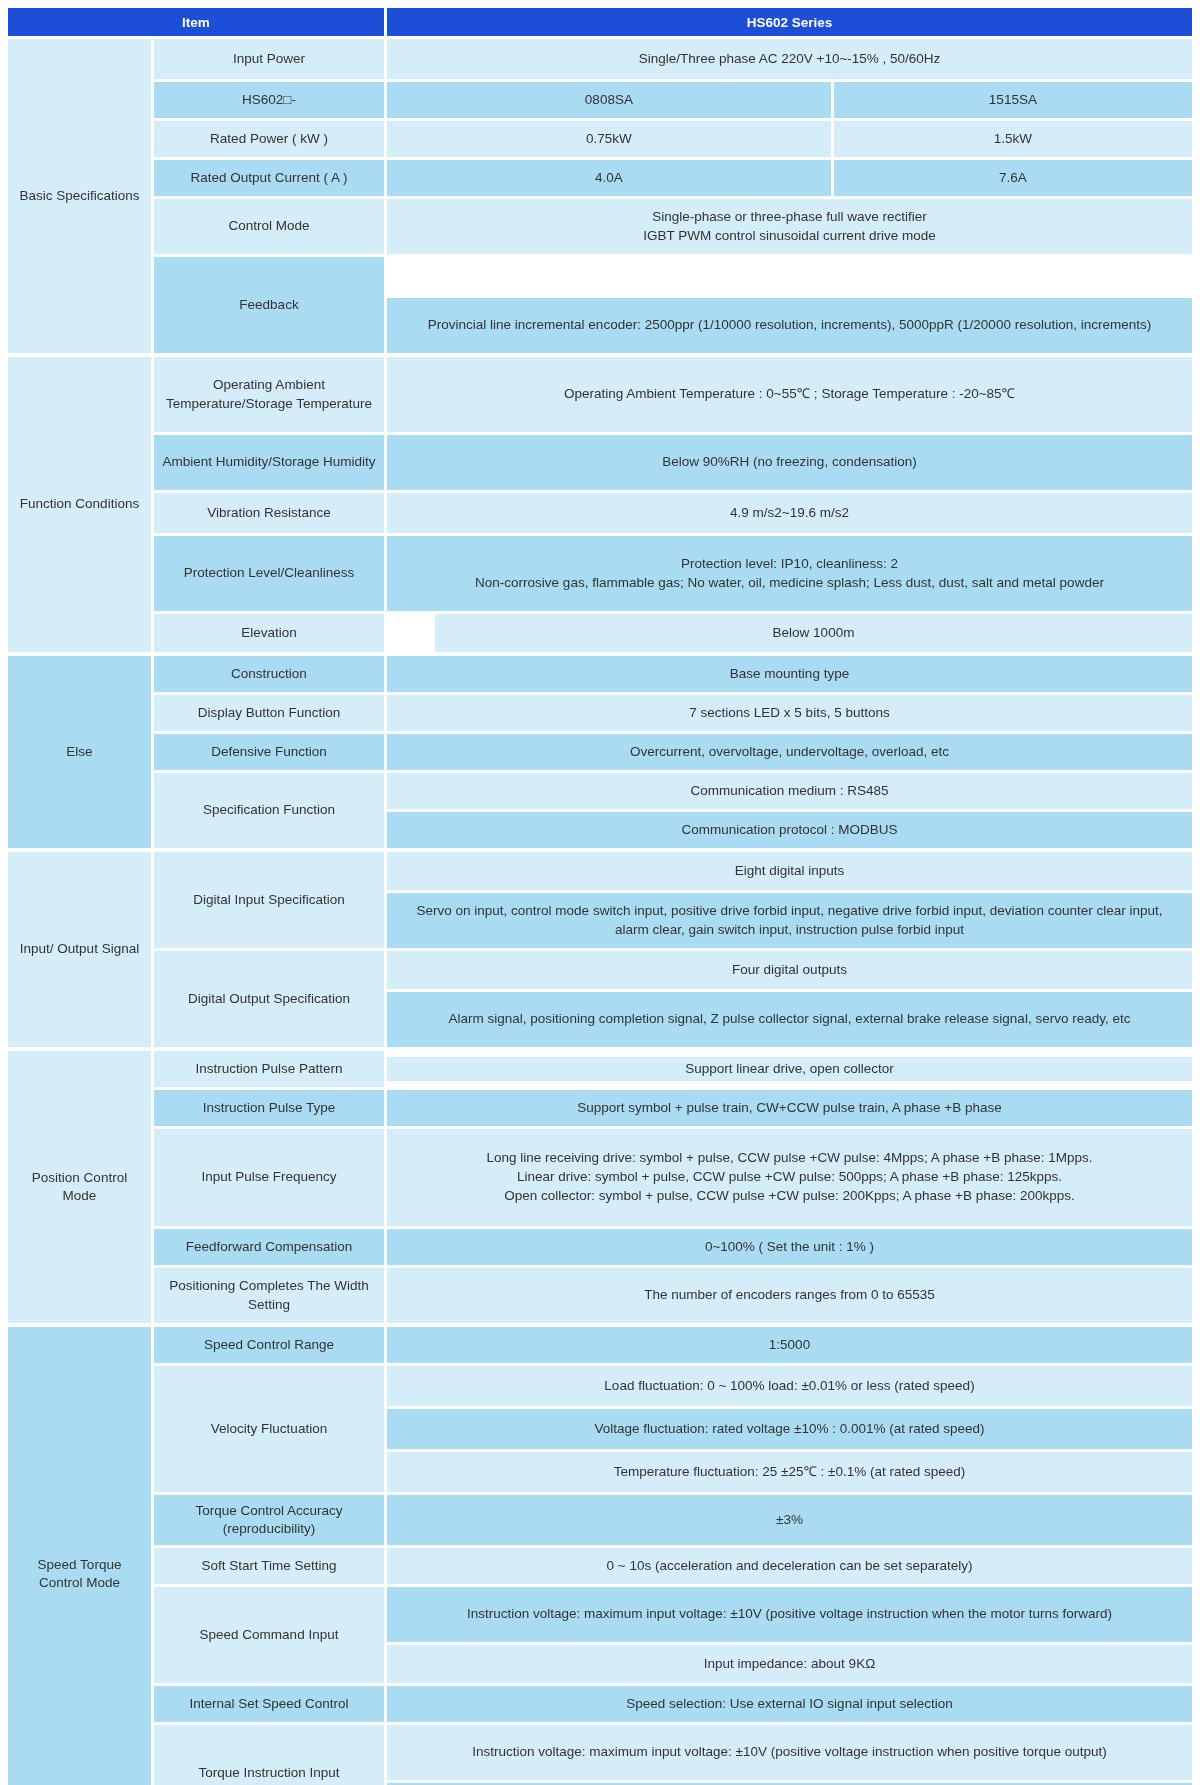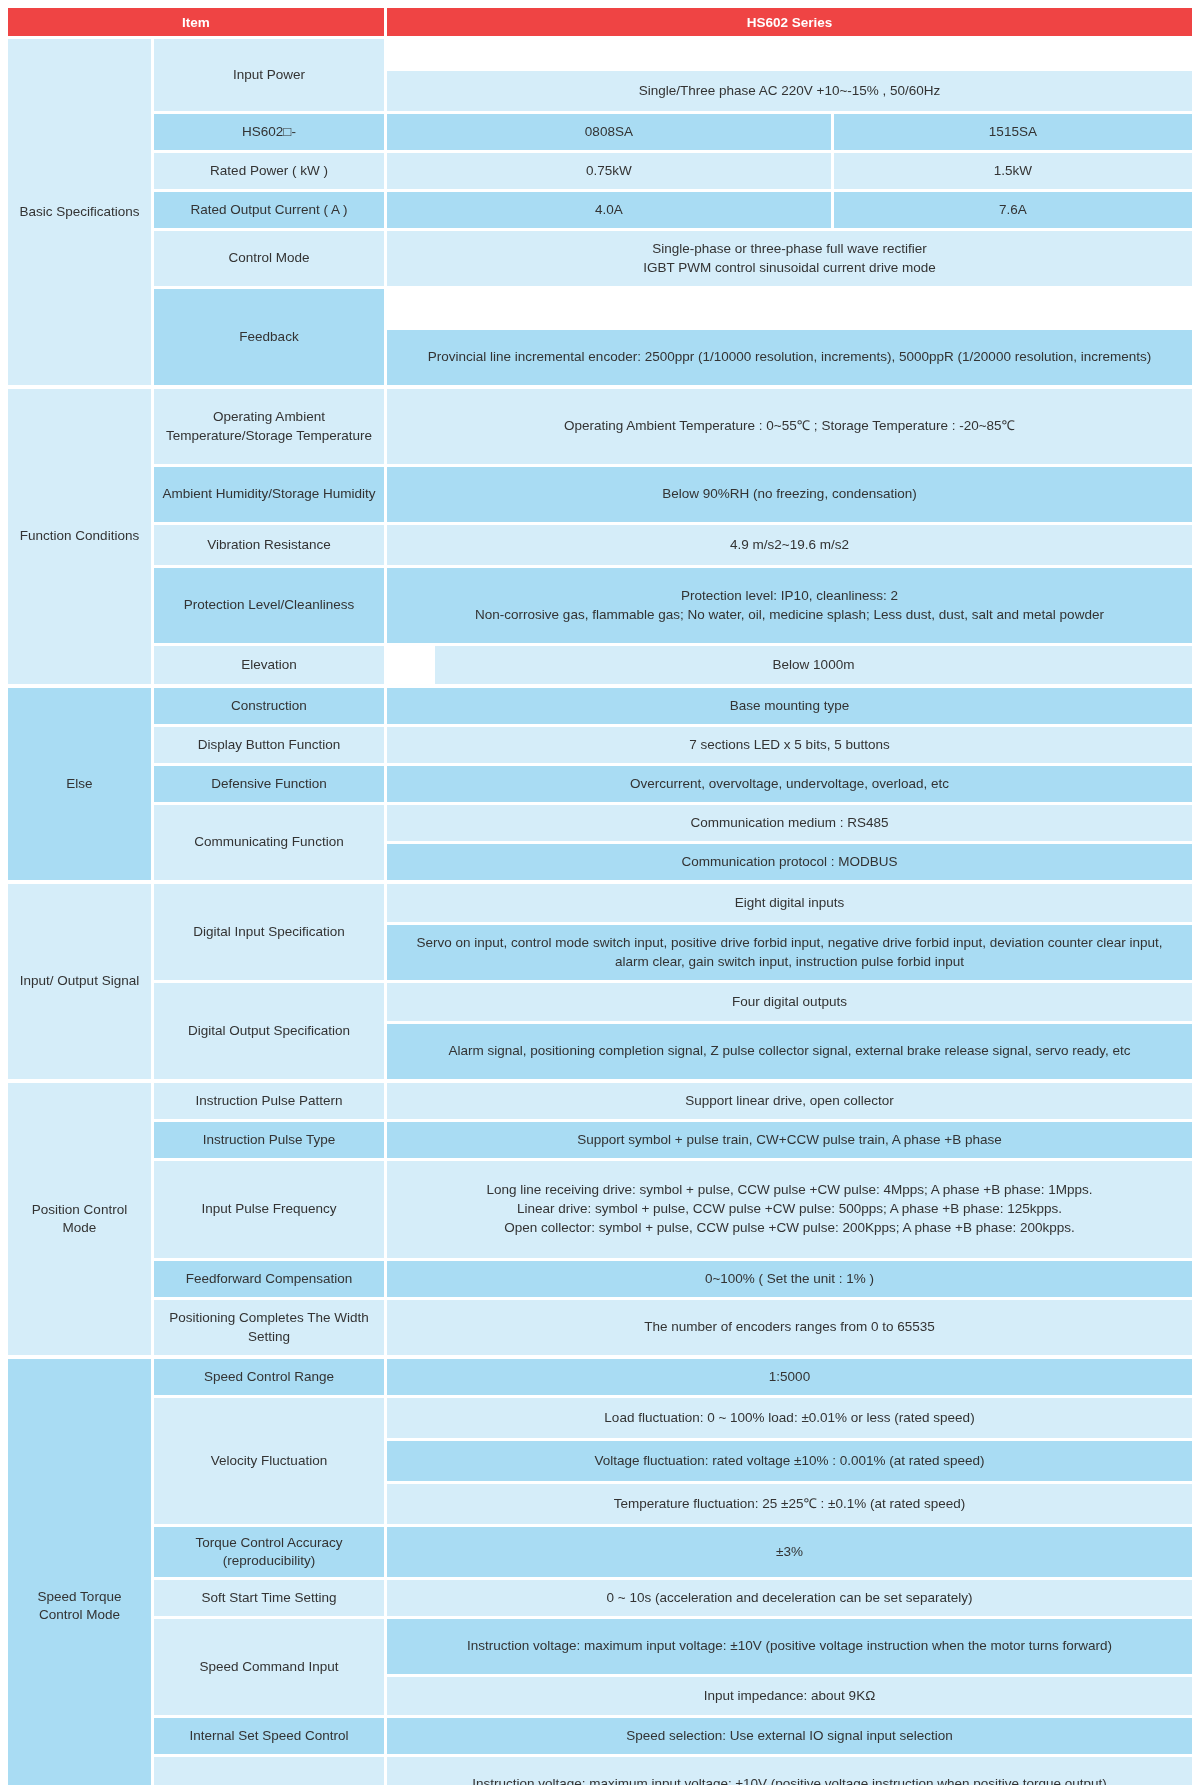--- a/index.html
+++ b/index.html
@@ -1,20 +1,20 @@
 <!DOCTYPE html>
 <html><head>
 <meta charset="utf-8">
 <style>
   html,body { margin:0; padding:0; background:#ffffff; }
   body { font-family:"Liberation Sans", sans-serif; color:#333333; }
   .page { width:1200px; box-sizing:border-box; padding:8px; }
   .tbl { display:flex; flex-direction:column; gap:3px; }
   .hdr { display:flex; gap:3px; }
-  .hdr-cell { background:#ef4444; color:#ffffff; font-weight:bold; font-size:13.5px;
+  .hdr-cell { background:#1d4ed8; color:#ffffff; font-weight:bold; font-size:13.5px;
               height:28px; display:flex; align-items:center; justify-content:center; }
   .hdr-item { flex:0 0 376px; }
   .hdr-series { flex:1; }
   .sections { display:flex; flex-direction:column; gap:4px; }
   .section { display:flex; gap:3px; }
   .cat { flex:0 0 143px; display:flex; align-items:center; justify-content:center;
          text-align:center; font-size:13.5px; line-height:1.35; padding:2px 8px; box-sizing:border-box; }
   .rows { flex:1; display:flex; flex-direction:column; gap:3px; }
   .row { display:flex; gap:3px; }
   .item { flex:0 0 230px; display:flex; align-items:center; justify-content:center;
@@ -37,21 +37,21 @@
       <div class="hdr-cell hdr-item">Item</div>
       <div class="hdr-cell hdr-series">HS602 Series</div>
     </div>
     <div class="sections" id="sections">
         <div class="section">
           <div class="cat light">Basic Specifications</div>
           <div class="rows">
             <div class="row">
               <div class="item light">Input Power</div>
               <div class="vals">
-                <div class="vrow" style="min-height: 40px; margin-top: 32px;">
+                <div class="vrow" style="min-height: 40px;">
                   <div class="vcell light">Single/Three phase AC 220V +10~-15% , 50/60Hz</div>
                 </div>
               </div>
             </div>
             <div class="row">
               <div class="item medium">HS602□-</div>
               <div class="vals">
                 <div class="vrow split" style="min-height: 36px;">
                   <div class="vcell medium">0808SA</div>
                   <div class="vcell medium">1515SA</div>
@@ -162,21 +162,21 @@
             </div>
             <div class="row">
               <div class="item medium">Defensive Function</div>
               <div class="vals">
                 <div class="vrow" style="min-height: 36px;">
                   <div class="vcell medium">Overcurrent, overvoltage, undervoltage, overload, etc</div>
                 </div>
               </div>
             </div>
             <div class="row">
-              <div class="item light">Communicating Function</div>
+              <div class="item light">Specification Function</div>
               <div class="vals">
                 <div class="vrow" style="min-height: 36px;">
                   <div class="vcell light">Communication medium : RS485</div>
                 </div>
                 <div class="vrow" style="min-height: 36px; border-radius: 7px;">
                   <div class="vcell medium">Communication protocol : MODBUS</div>
                 </div>
               </div>
             </div>
           </div>
@@ -207,21 +207,21 @@
               </div>
             </div>
           </div>
         </div>
         <div class="section">
           <div class="cat light">Position Control Mode</div>
           <div class="rows">
             <div class="row">
               <div class="item light">Instruction Pulse Pattern</div>
               <div class="vals">
-                <div class="vrow" style="min-height: 36px;">
+                <div class="vrow" style="min-height: 36px; align-items: center;">
                   <div class="vcell light">Support linear drive, open collector</div>
                 </div>
               </div>
             </div>
             <div class="row">
               <div class="item medium">Instruction Pulse Type</div>
               <div class="vals">
                 <div class="vrow" style="min-height: 36px;">
                   <div class="vcell medium">Support symbol + pulse train, CW+CCW pulse train, A phase +B phase</div>
                 </div>

